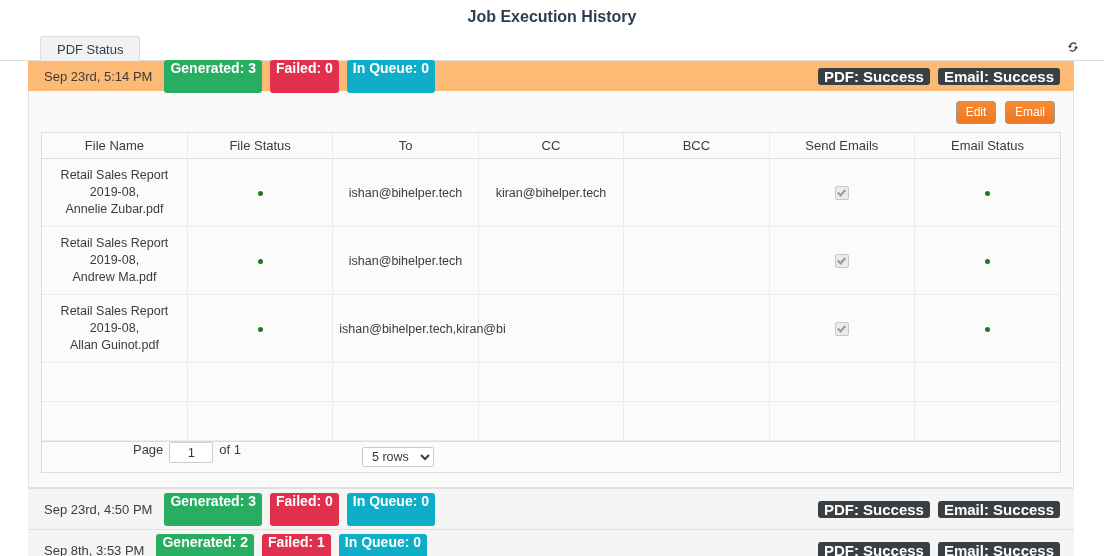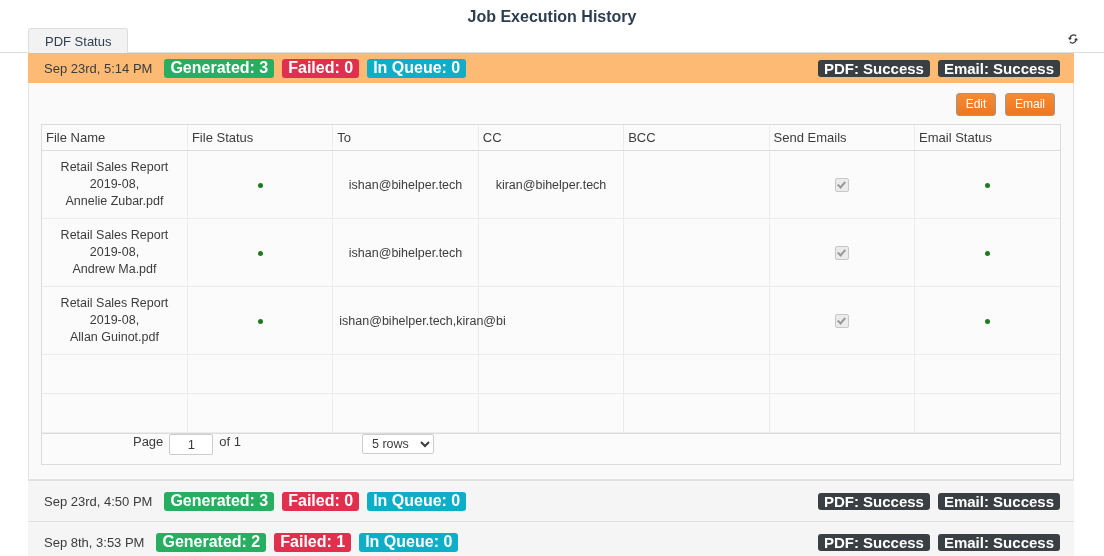--- a/index.html
+++ b/index.html
@@ -23,22 +23,23 @@
     color: #2c3e50;
     padding-top: 7px;
     line-height: 20px;
     font-weight: bold;
     margin: 0;
   }
 
   
   .tab-strip {
     position: relative;
+    margin-top: 8px;
     height: 26px;
-    padding-left: 28px;
+    padding-left: 40px;
     border-bottom: 1px solid #dddddd;
     box-sizing: border-box;
   }
   .tab {
     display: inline-block;
     padding: 6px 16px 7px 16px;
     font-size: 13px;
     color: #2c3e50;
     background: #f2f2f2;
     border: 1px solid #dddddd;
@@ -88,24 +89,24 @@
     height: 40px;
   }
   .acc-time {
     font-size: 13px;
     color: #3c3c3c;
     margin-right: 12px;
     white-space: nowrap;
   }
   .badge {
     display: inline-block;
-    font-size: 16px;
+    font-size: 14px;
     font-weight: bold;
     color: #ffffff;
-    padding: 3px 6px 5px 6px;
+    padding: 3px 6px 19px 6px;
     border-radius: 3px;
     margin-right: 8px;
     line-height: 11px;
     white-space: nowrap;
   }
   .badge-generated { background: #27ae60; }
   .badge-failed    { background: #e0304e; }
   .badge-queue     { background: #0eaec8; }
 
   .acc-right {
@@ -164,21 +165,21 @@
     font-size: 12.5px;
   }
   table.data th {
     font-weight: normal;
     color: #3c3c3c;
     font-size: 13px;
     padding: 5px 4px;
     border-right: 1px solid #ececec;
     border-bottom: 1px solid #dcdcdc;
     background: #fbfbfb;
-    text-align: left;
+    text-align: center;
   }
   table.data th:last-child { border-right: none; }
   table.data td {
     padding: 8px 6px;
     border-right: 1px solid #ececec;
     border-bottom: 1px solid #ececec;
     text-align: center;
     color: #3c3c3c;
     vertical-align: middle;
     height: 24px;
@@ -253,21 +254,21 @@
     text-align: center;
     font-size: 13px;
     color: #3c3c3c;
     font-family: "Liberation Sans", sans-serif;
     border-radius: 2px;
     padding: 0;
   }
   .pg-sel-wrap {
     flex: 0 0 132px;
     display: flex;
-    align-items: flex-start;
+    align-items: center;
     justify-content: center;
   }
   .pg-sel {
     width: 72px;
     height: 20px;
     border: 1px solid #cccccc;
     background: #ffffff;
     font-size: 12.5px;
     color: #3c3c3c;
     font-family: "Liberation Sans", sans-serif;

